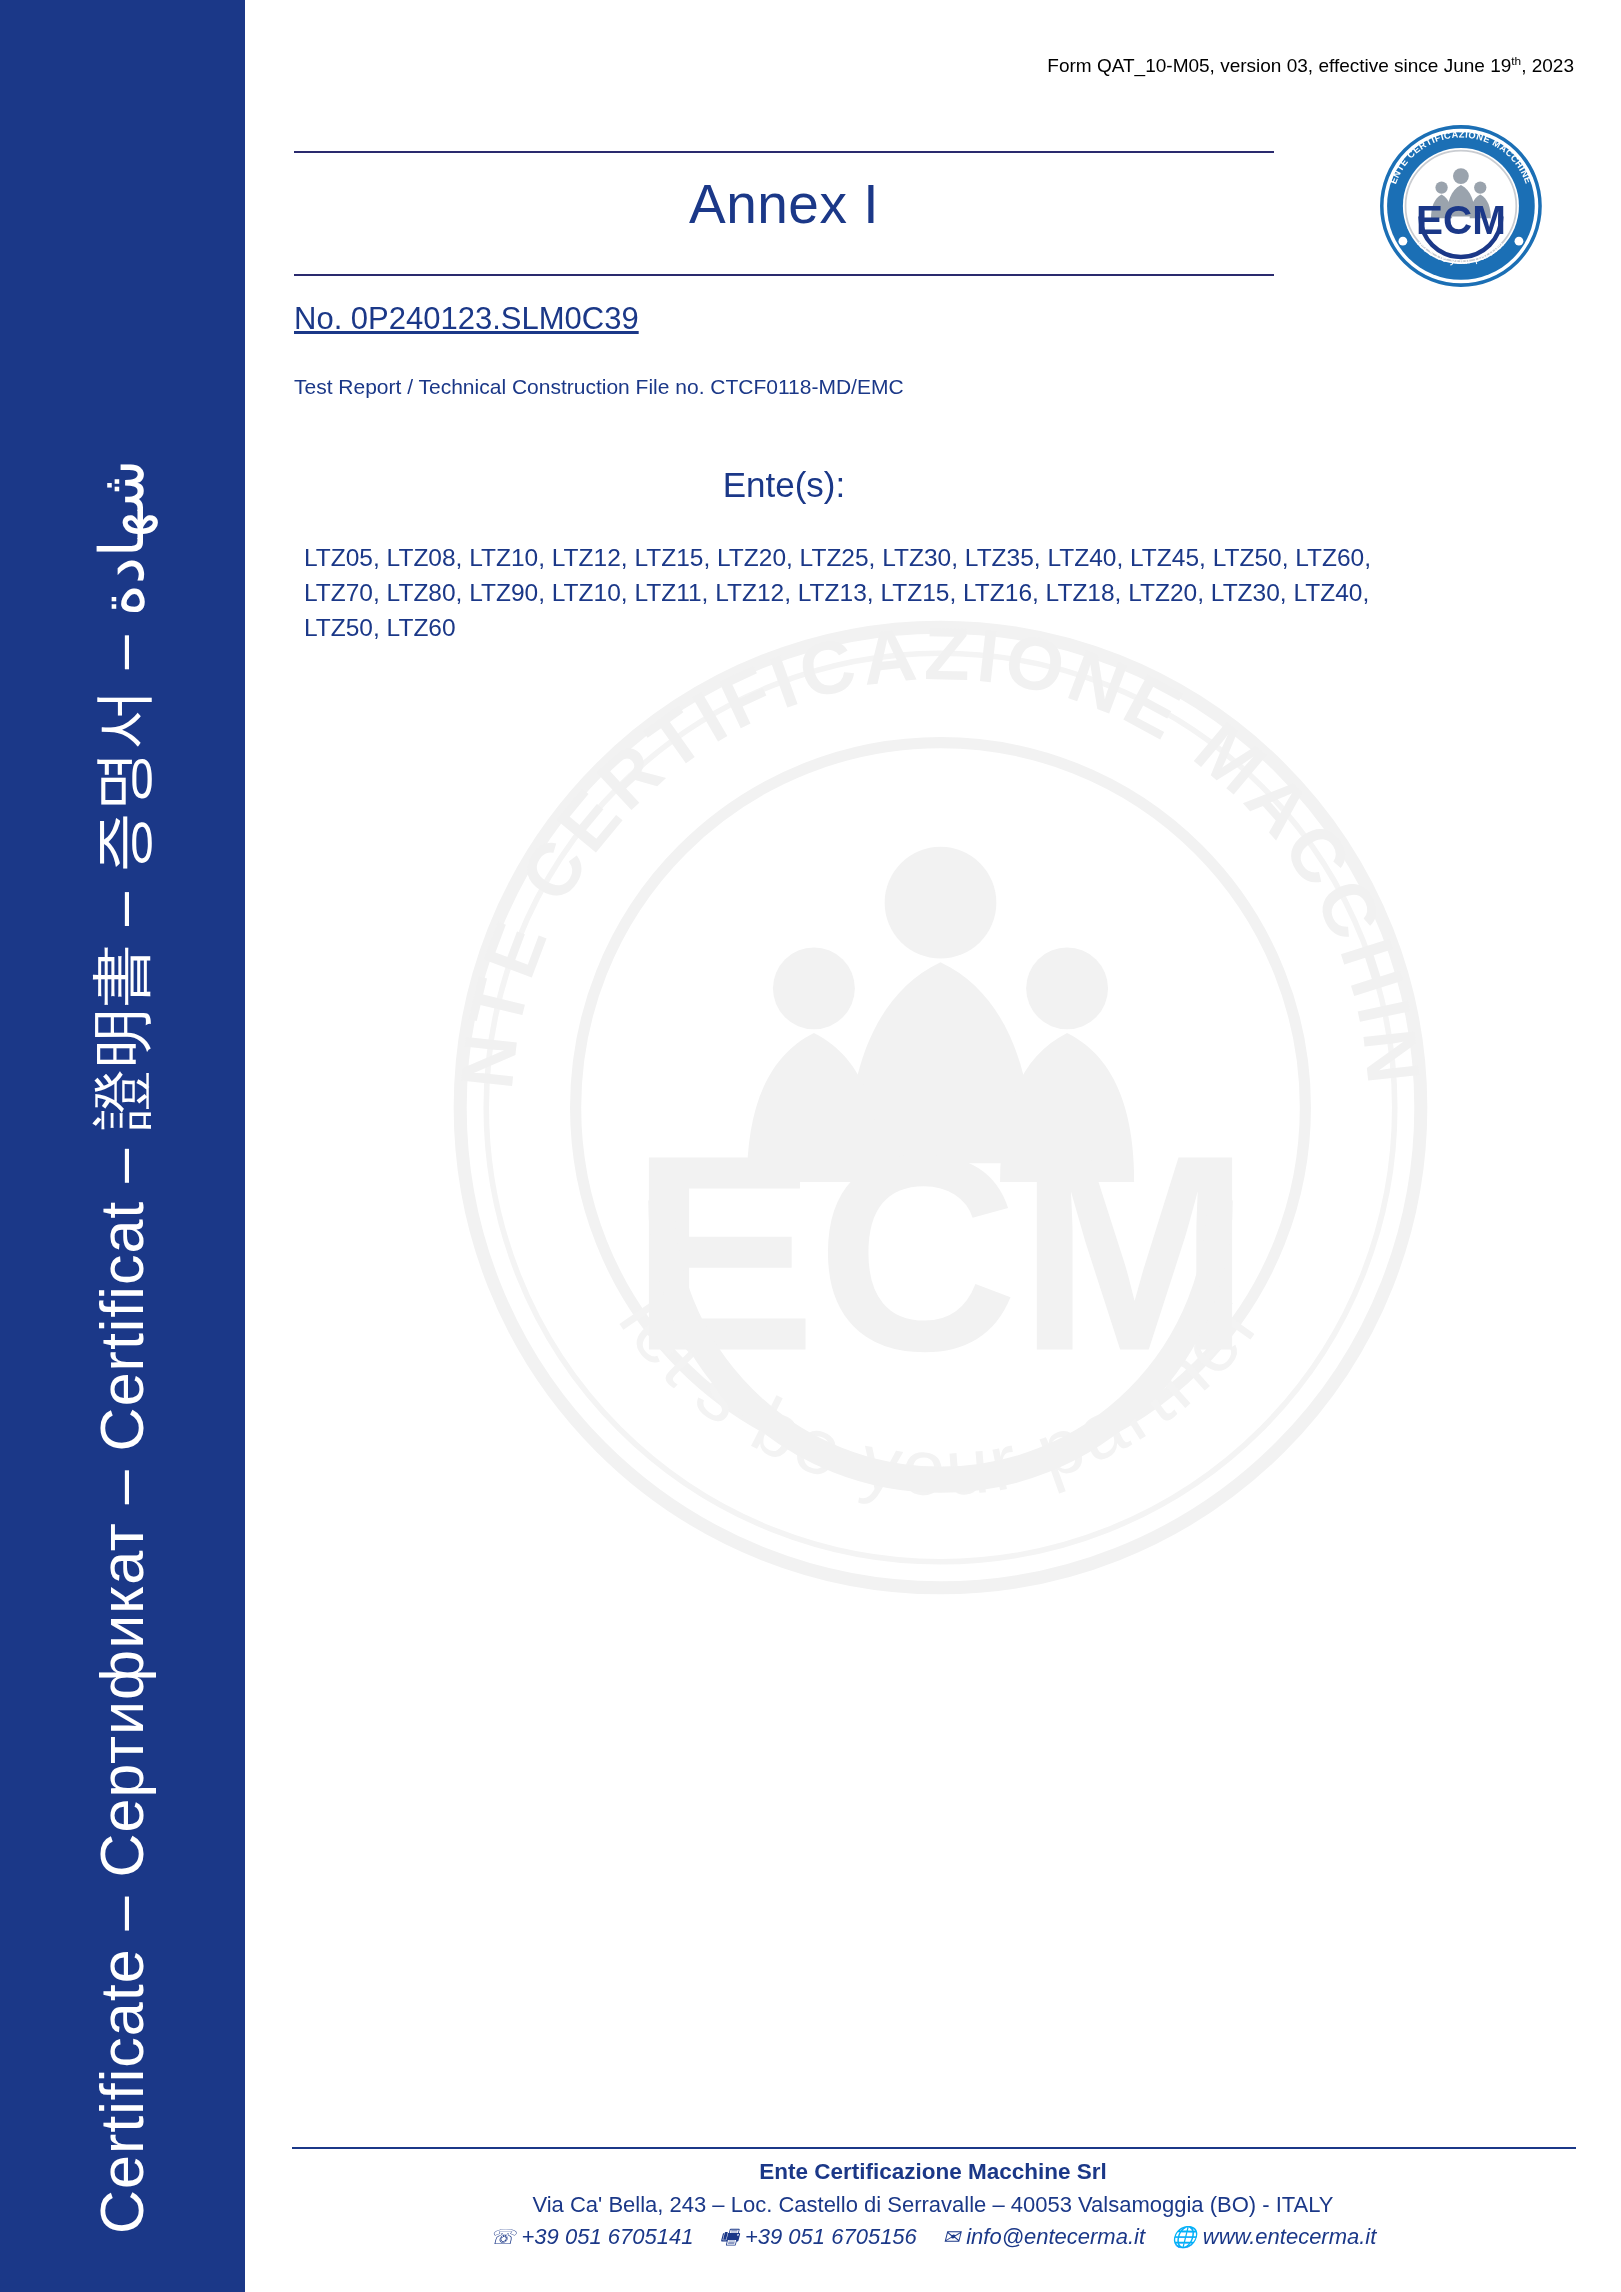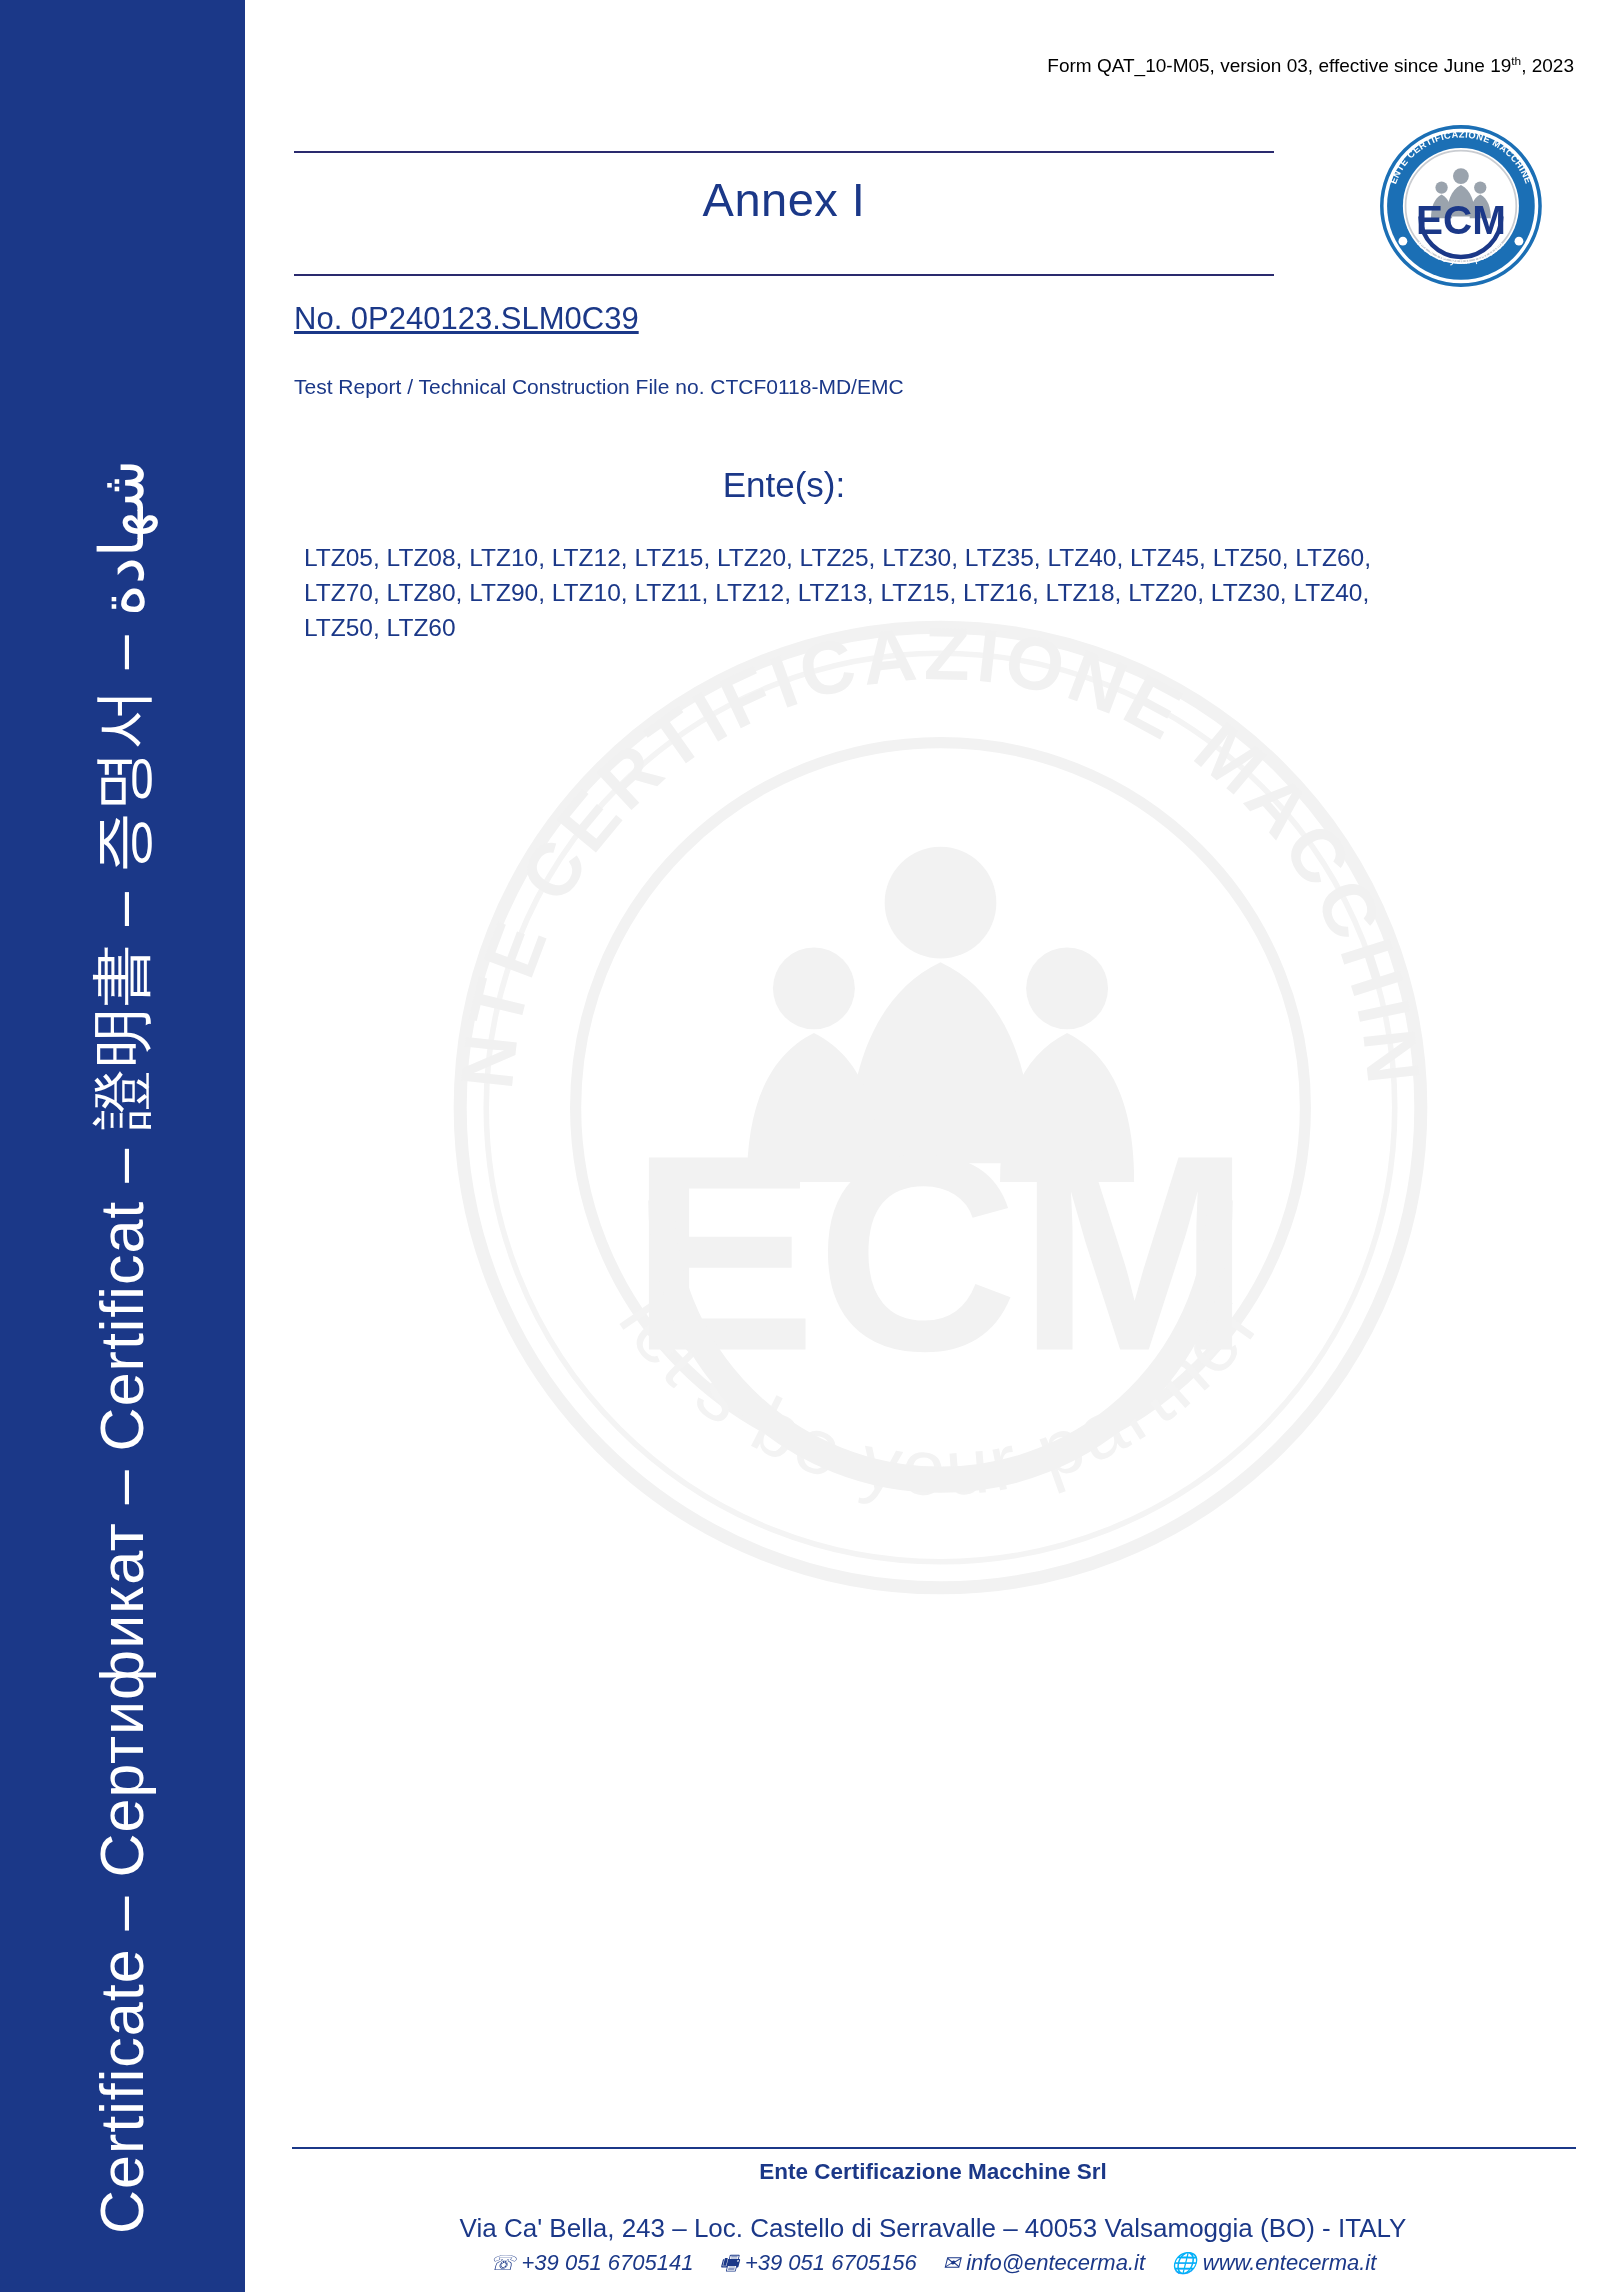--- a/index.html
+++ b/index.html
@@ -96,21 +96,21 @@
   }
   .rule.top { top: 151px; }
   .rule.bottom { top: 274px; }
 
   .doc-title {
     position: absolute;
     left: 49px;
     top: 172px;
     width: 980px;
     text-align: center;
-    font-size: 47px;
+    font-size: 55px;
     color: #1b3888;
     font-weight: 400;
     letter-spacing: 0.5px;
   }
 
   .doc-no {
     position: absolute;
     left: 49px;
     top: 301px;
     font-size: 31px;
@@ -170,21 +170,21 @@
     position: absolute;
     left: 0;
     top: 2156px;
     width: 1376px;
     text-align: center;
     color: #1b3888;
     font-size: 21.6px;
     line-height: 1.45;
   }
   .footer .company { font-weight: bold; font-size: 22.5px; }
-  .footer .addr { font-size: 26px; margin-top: 21px; }
+  .footer .addr { font-size: 22px; }
   .footer .contact { font-size: 22px; font-style: italic; }
   .footer .sep { display: inline-block; width: 13.7px; }
   .gl { font-size: 20.6px; }
 </style>
 </head>
 <body>
 
 <div class="sidebar">
   <div class="sidebar-inner">
     <span class="sidebar-text">Certificate – Сертификат – Certificat – 證明書 – 증명서 – شهادة</span>

